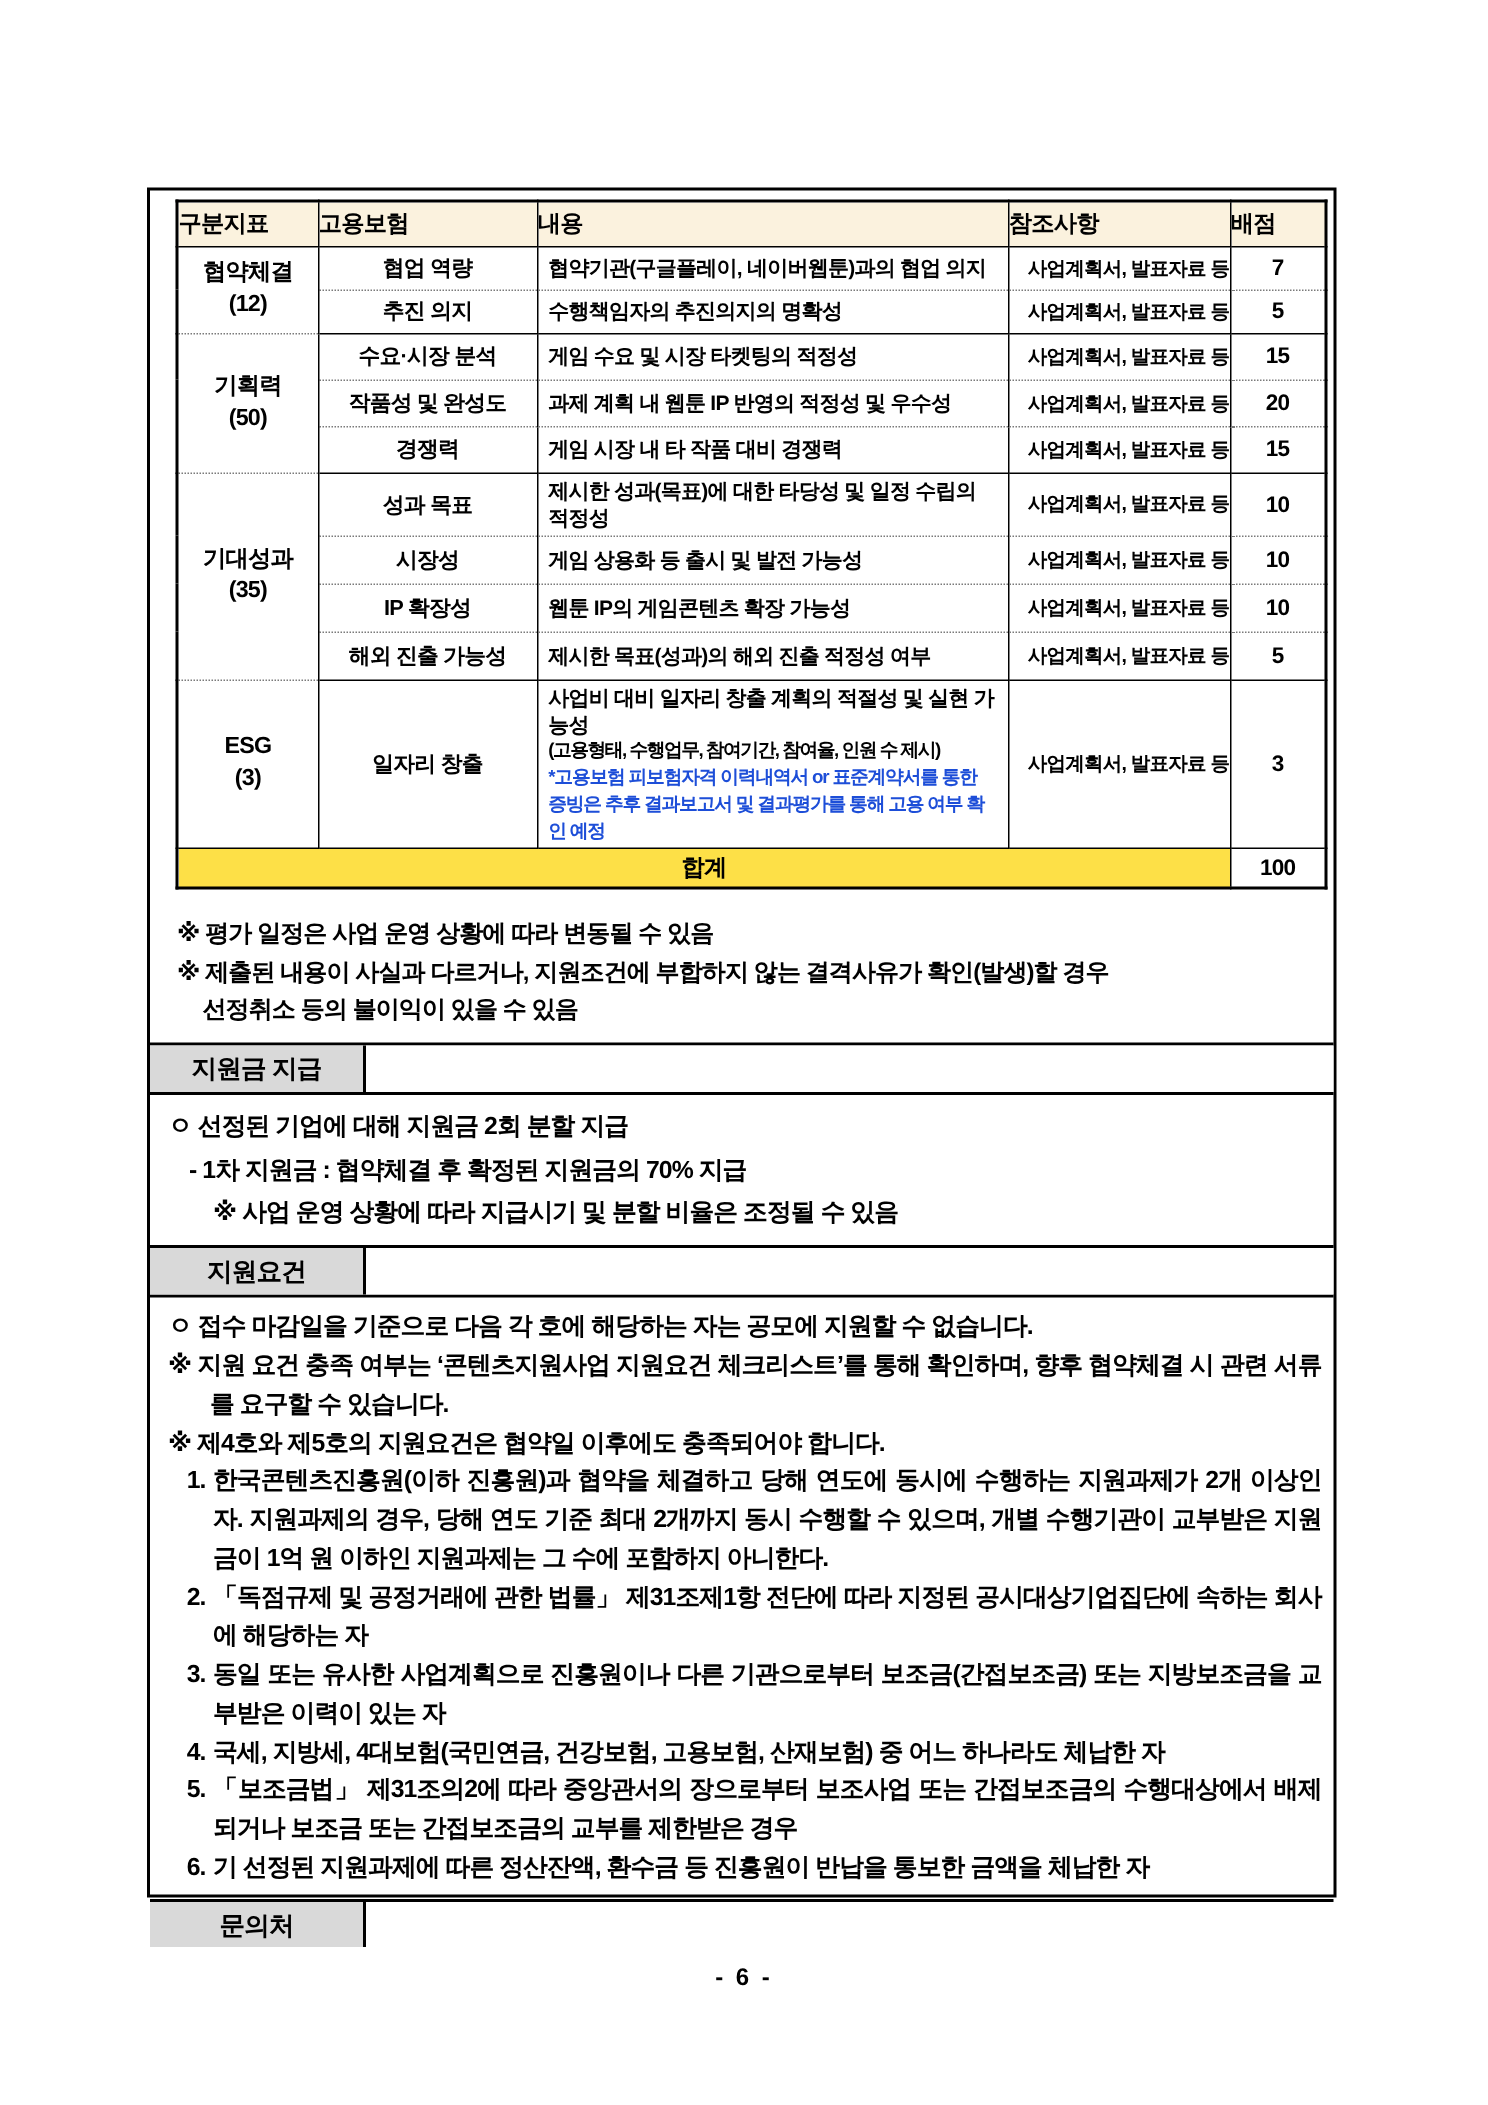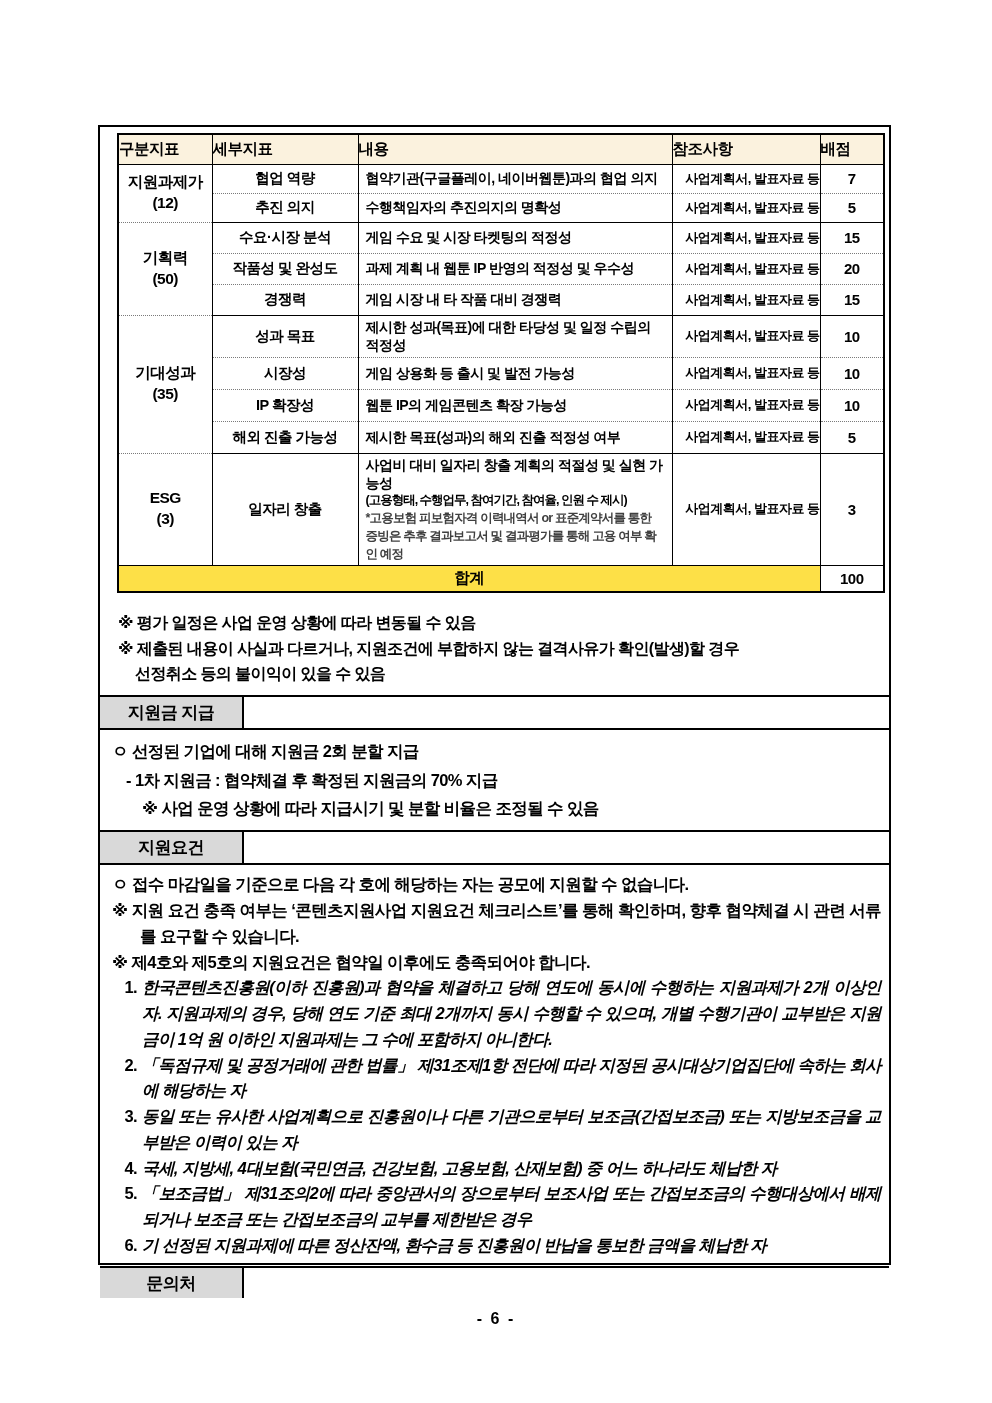--- a/index.html
+++ b/index.html
@@ -35,21 +35,21 @@
   td.cell-content { text-align:left; font-size:14px; padding:2px 7px; line-height:1.3; }
   td.cell-ref { text-align:right; font-size:13px; letter-spacing:-1px; }
   td.cell-pts { text-align:center; font-size:15px; }
   td.cat { text-align:center; font-size:15.5px; line-height:1.35; }
   td.cat .cat-pts { font-weight:700; }
   tr.dotted > td { border-bottom:1px dotted #7a7a7a; }
   tr.group-end > td { border-bottom:1.6px solid #000; }
   td.cat { border-bottom:1.6px solid #000; }
   .esg-main { font-size:14px; line-height:1.3; }
   .esg-sub { font-size:12.5px; letter-spacing:-1px; line-height:1.35; }
-  .esg-blue { font-size:12.5px; letter-spacing:-0.8px; line-height:1.45; color:#404040; }
+  .esg-blue { font-size:12.5px; letter-spacing:-0.8px; line-height:1.45; color:#1d4ed8; }
   tr.total-row td { border-top:1.6px solid #000; }
   td.total-label { background:#fde047; text-align:center; font-size:15.5px; height:16px; }
   td.total-pts { text-align:center; font-size:15px; }
 
   
   .notes { padding:9px 6px 8px 18px; font-size:16px; font-weight:600; letter-spacing:-0.6px; }
   .notes .note-line { line-height:1.62; }
   .notes .note-line.cont { padding-left:17px; }
 
   
@@ -69,21 +69,21 @@
   .section-body { padding:7px 8px 8px 12px; font-weight:600; letter-spacing:-0.6px; }
   .pay-body { font-size:16.5px; }
   .pay-body .pay-line { line-height:1.72; }
   .pay-body .pay-line.ind1 { padding-left:14px; }
   .pay-body .pay-line.ind2 { padding-left:30px; }
   .req-body { font-size:16.5px; flex:1; }
   .req-body .req-line { line-height:1.56; text-align:justify; }
   .req-body .hang { padding-left:28px; text-indent:-28px; }
   .req-item { display:flex; line-height:1.56; }
   .req-item .req-num { width:30px; flex-shrink:0; text-align:right; padding-right:5px; }
-  .req-item .req-text { flex:1; text-align:justify;font-style:italic; }
+  .req-item .req-text { flex:1; text-align:justify; }
 
   .page-number {
     position:absolute; left:0; top:1310px; width:100%;
     text-align:center; font-size:16px; letter-spacing:2px; font-weight:600;
   }
 </style>
 </head>
 <body>
 
 <div class="outer-box">
@@ -93,29 +93,29 @@
       <colgroup>
         <col style="width:94px">
           <col style="width:146px">
           <col style="width:314px">
           <col style="width:148px">
           <col style="width:64px">
       </colgroup>
       <tbody>
           <tr style="height:30px">
         <th>구분지표</th>
-        <th>세부지표</th>
+        <th>고용보험</th>
         <th>내용</th>
         <th>참조사항</th>
         <th>배점</th>
       </tr>
 
       <tr class="dotted" style="height:29px">
         <td class="cat" rowspan="2">
-          <div>지원과제가</div>
+          <div>협약체결</div>
           <div class="cat-pts">(12)</div>
         </td>
         <td class="cell-detail">협업 역량</td>
         <td class="cell-content">협약기관(구글플레이, 네이버웹툰)과의 협업 의지</td>
         <td class="cell-ref">사업계획서, 발표자료 등</td>
         <td class="cell-pts">7</td>
       </tr>
       <tr class="group-end" style="height:29px">
         <td class="cell-detail">추진 의지</td>
         <td class="cell-content">수행책임자의 추진의지의 명확성</td>

